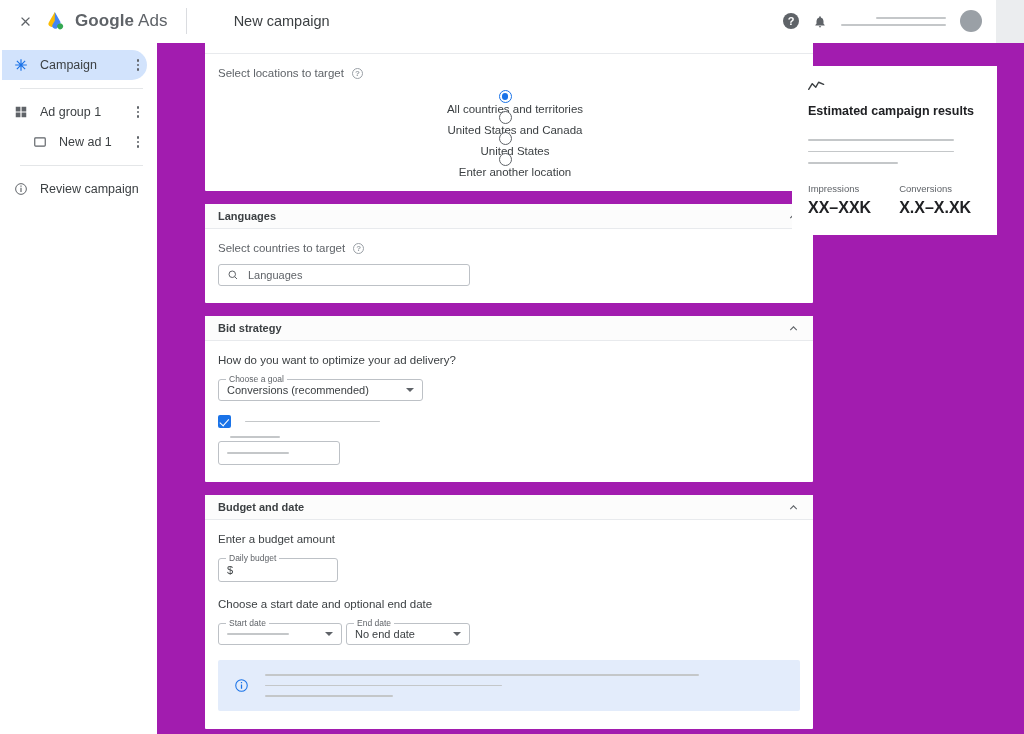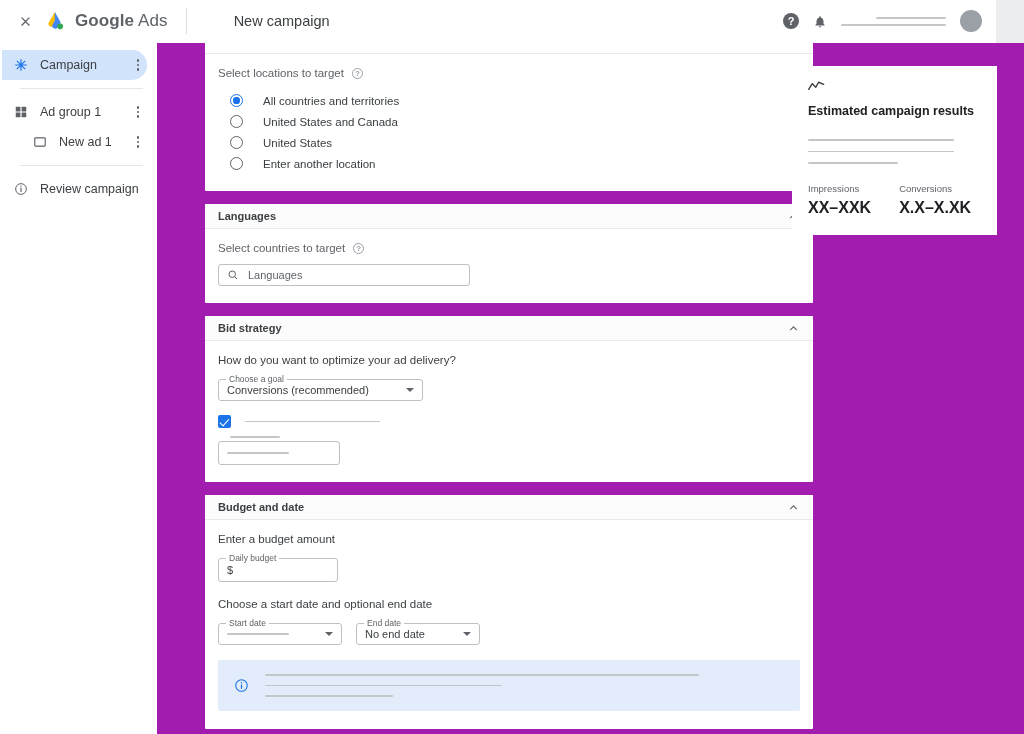--- a/index.html
+++ b/index.html
@@ -88,21 +88,21 @@
   .fieldlabel {
     font-size: 11.5px; color: #5f6368; display: flex; align-items: center; gap: 8px;
   }
   .qmark {
     width: 11px; height: 11px; border-radius: 50%; border: 1px solid #9aa0a6;
     color: #9aa0a6; font-size: 8px; line-height: 9px; text-align: center;
     display: inline-block; font-weight: 600;
   }
 
   .radio-list { margin: 11px 0 0 12px; }
-  .radio-row { display: flex; align-items: center; height: 21px; cursor: pointer; }
+  .radio-row { display: flex; align-items: center; height: 21px; cursor: pointer; flex-direction: column; }
   .radio {
     width: 13px; height: 13px; border-radius: 50%; border: 1.6px solid #5f6368;
     margin-right: 20px; flex: none; position: relative; background: #fff;
   }
   .radio.sel { border-color: #1a73e8; }
   .radio.sel::after {
     content: ""; position: absolute; left: 2.4px; top: 2.4px;
     width: 6.2px; height: 6.2px; border-radius: 50%; background: #1a73e8;
   }
   .radio-lab { font-size: 11.5px; color: #3c4043; }
@@ -357,21 +357,21 @@
       <div class="card-body" style="padding-bottom:0">
         <div class="qtext">Enter a budget amount</div>
 
         <div class="outlined" style="width:120px;height:24px;margin-top:13px">
           <span class="flabel">Daily budget</span>
           <span class="val">$</span>
         </div>
 
         <div class="qtext" style="margin-top:16px">Choose a start date and optional end date</div>
 
-        <div style="display:flex;gap:14px;margin-top:13px">
+        <div style="display:flex;gap:4px;margin-top:13px">
           <div class="outlined" style="width:124px">
             <span class="flabel">Start date</span>
             <span class="redline" style="width:62px"></span>
             <span class="caret"></span>
           </div>
           <div class="outlined" style="width:124px">
             <span class="flabel">End date</span>
             <span class="val">No end date</span>
             <span class="caret"></span>
           </div>

